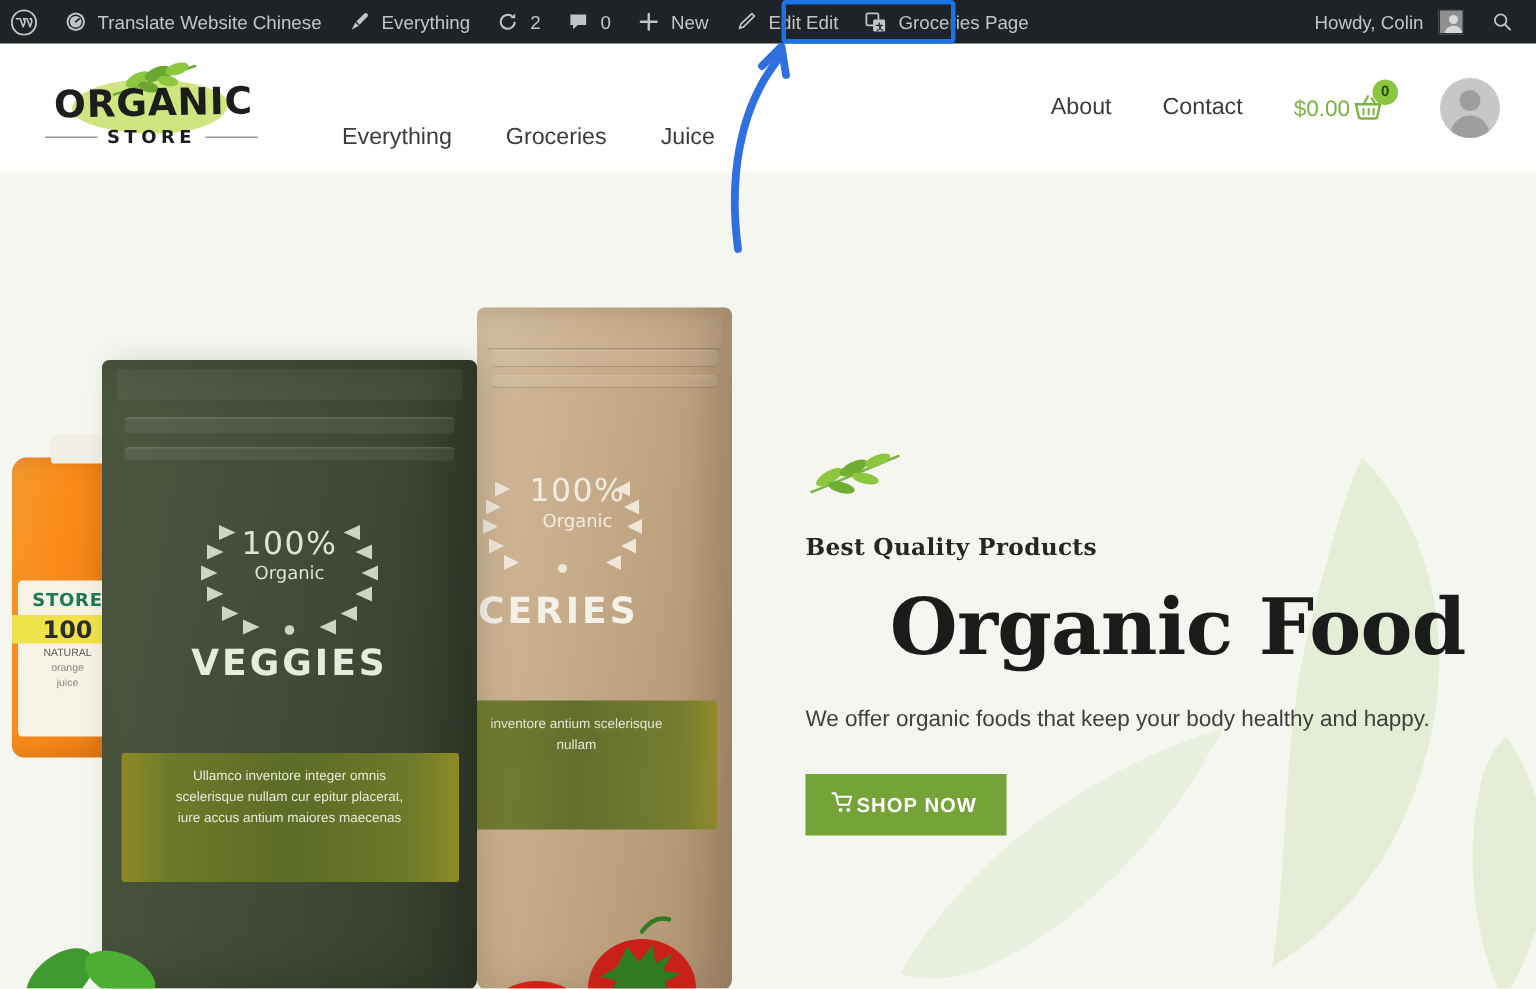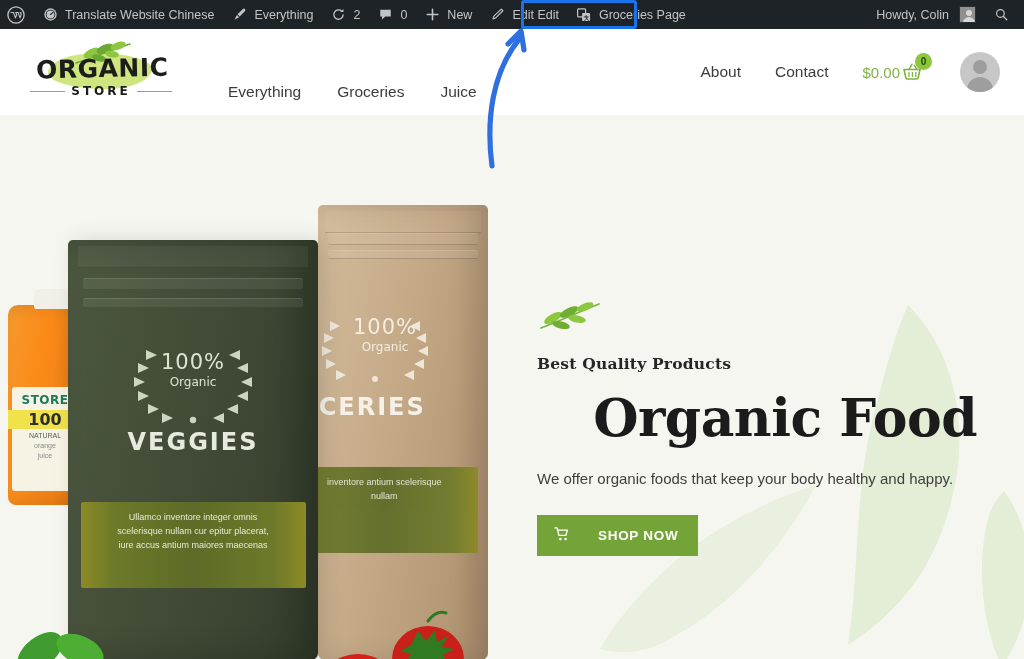--- a/index.html
+++ b/index.html
@@ -156,21 +156,21 @@
     font-family: "DejaVu Serif", serif;
     font-weight: 700; font-size: 52px; line-height: 1.05;
     color: #1b1b1b; margin-top: 18px; letter-spacing: -.5px; text-align: right;
   }
   .hero-desc {
     margin-top: 24px; font-size: 15px; color: #3f3f3f;
     font-family: "Liberation Sans", sans-serif;
   }
   .shop-btn {
     margin-top: 28px;
-    display: inline-flex; align-items: center; gap: 28px;
+    display: inline-flex; align-items: center; gap: 1px;
     background: #74a338; color: #ffffff;
     padding: 11px 20px 11px 17px;
     font-size: 13.5px; font-weight: 700; letter-spacing: .7px;
     border: none; cursor: pointer;
     font-family: "Liberation Sans", sans-serif;
   }
 
   
   .product-stage { position: absolute; left: 0; top: 0; width: 520px; height: 544px; }
 

